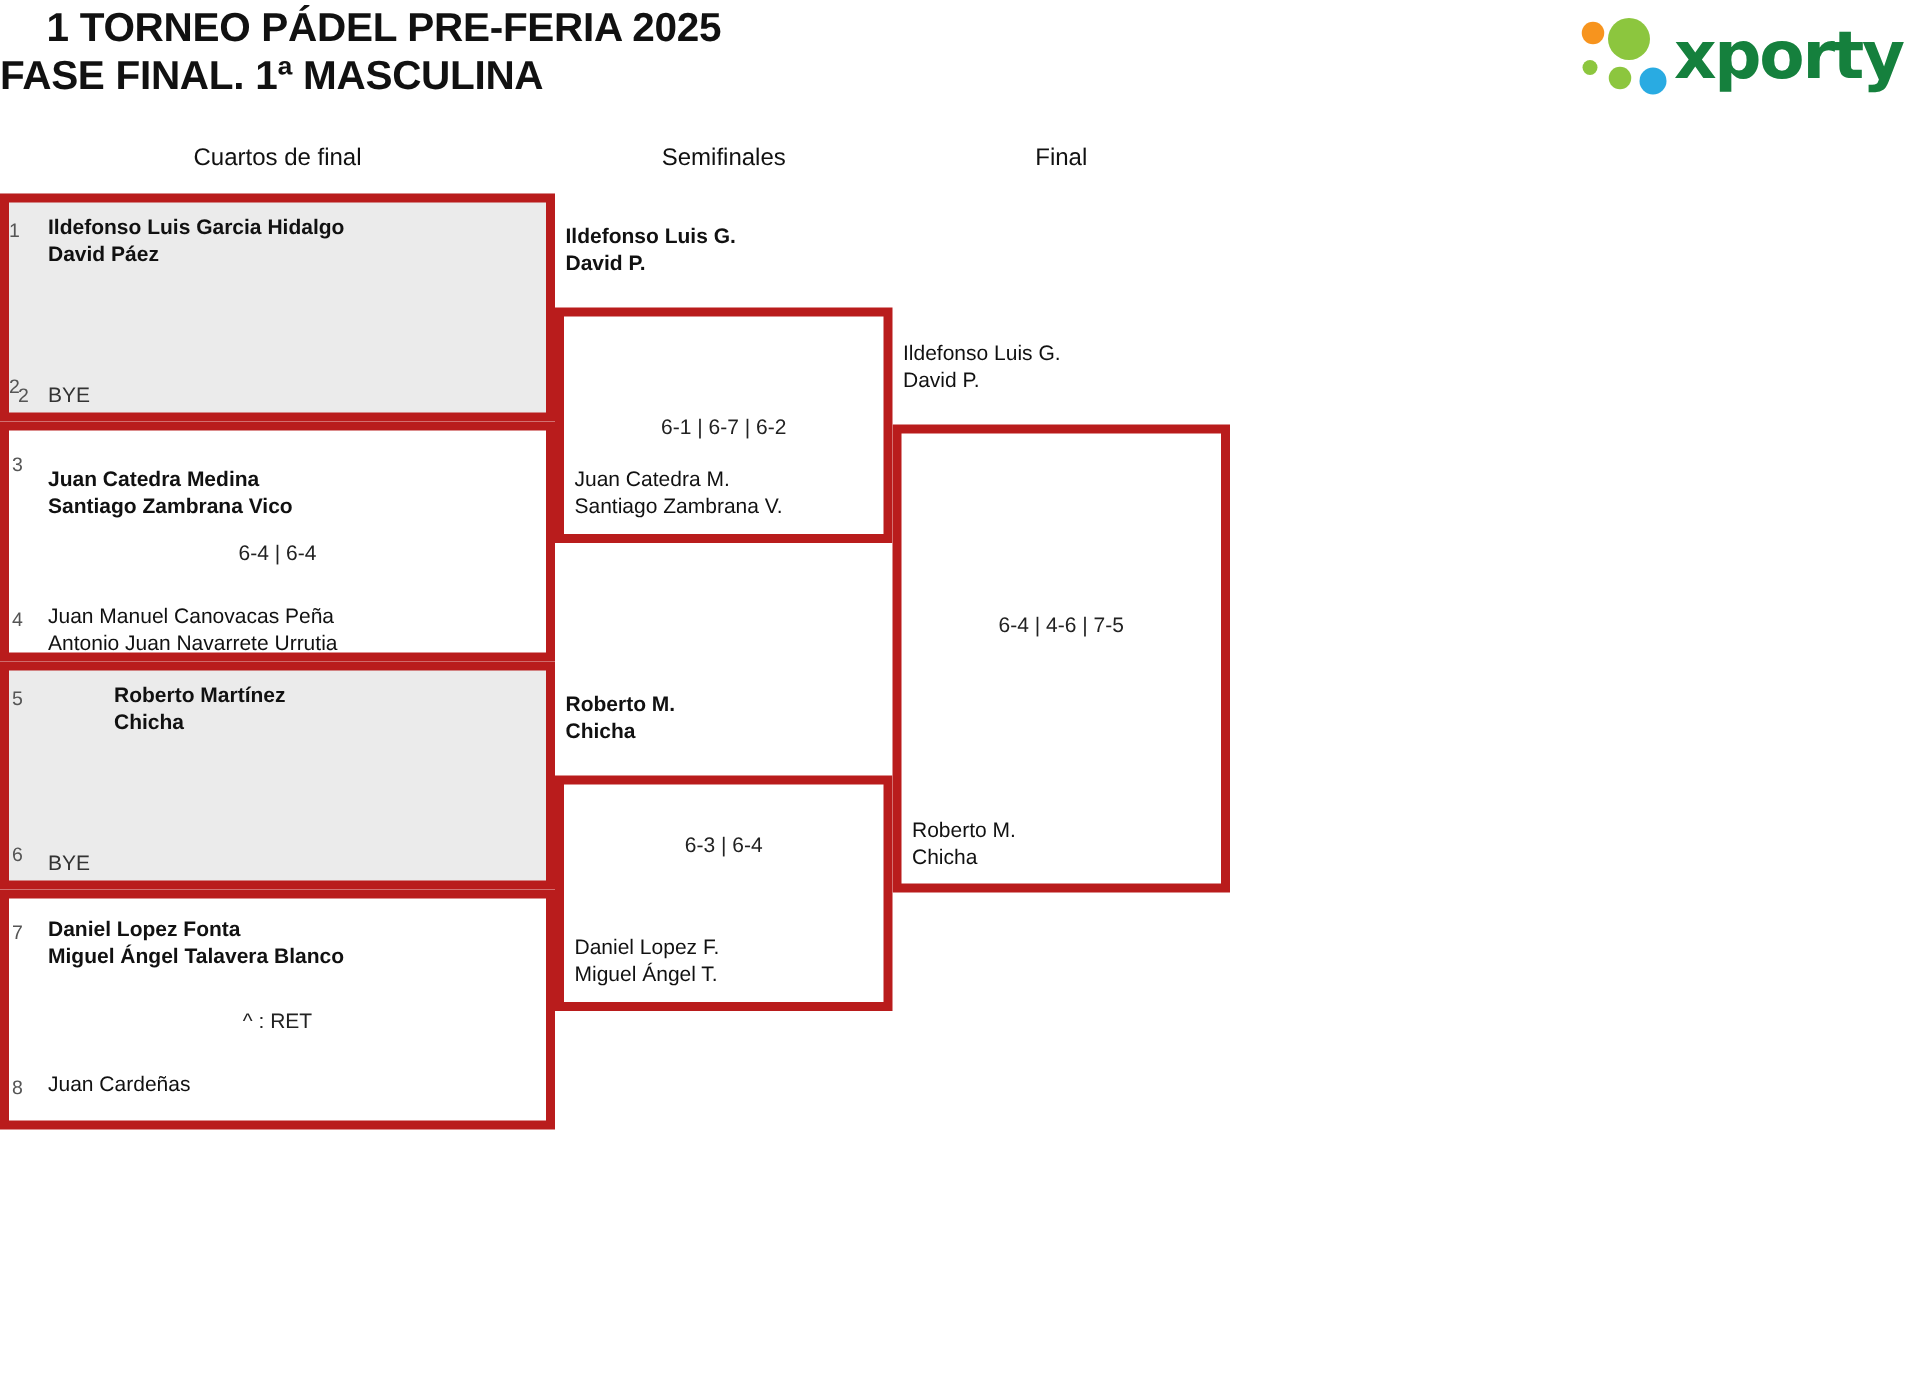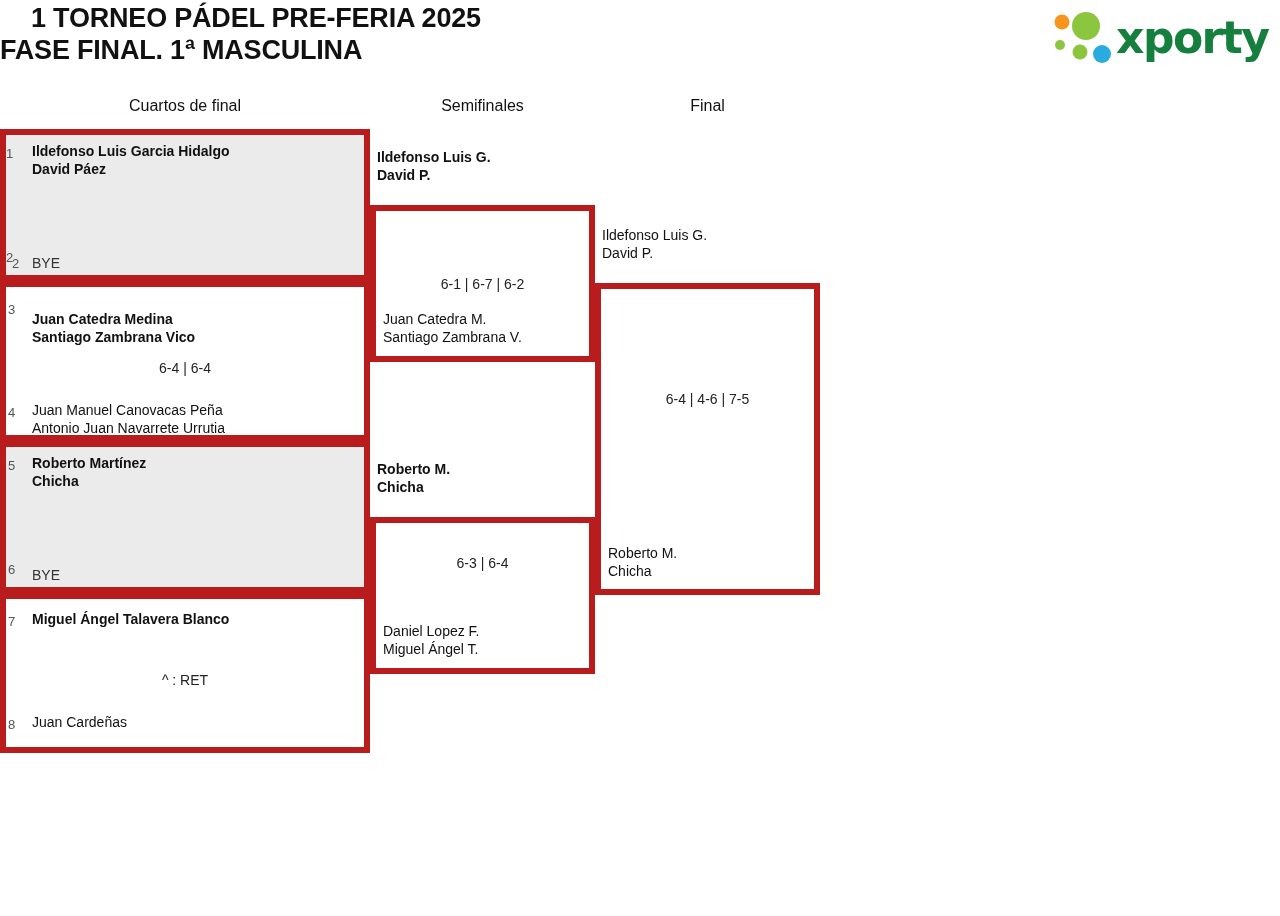--- a/index.html
+++ b/index.html
@@ -161,32 +161,33 @@
   <div class="score" style="top:73px;">6-4 | 6-4</div>
   <div class="team" style="top:114px;">
     <span class="p1">Juan Manuel Canovacas Peña</span>
     <span class="p2">Antonio Juan Navarrete Urrutia</span>
   </div>
 </div>
 <div class="seed" style="position:absolute; left:8px; top:302px;">3</div>
 <div class="seed" style="position:absolute; left:8px; top:405px;">4</div>
 
 <div class="match shaded" style="left:0px; top:441px; width:370px; height:152px;">
-  <div class="team winner" style="top:7px;">
+  <div class="team winner" style="top:7px;margin-left:44px;">
     <span class="p1">Roberto Martínez</span>
     <span class="p2">Chicha</span>
   </div>
   <div class="bye" style="top:120px;">BYE</div>
   <div class="score" style="top:70px;"></div>
 </div>
 <div class="seed" style="position:absolute; left:8px; top:458px;">5</div>
 <div class="seed" style="position:absolute; left:8px; top:562px;">6</div>
 
 <div class="match" style="left:0px; top:593px; width:370px; height:160px;">
   <div class="team winner" style="top:11px;">
+    <span class="p1">Daniel Lopez Fonta</span>
     <span class="p2">Miguel Ángel Talavera Blanco</span>
   </div>
   <div class="score" style="top:73px;">^ : RET</div>
   <div class="team" style="top:114px;">
     <span class="p2">Juan Cardeñas</span>
   </div>
 </div>
 <div class="seed" style="position:absolute; left:8px; top:614px;">7</div>
 <div class="seed" style="position:absolute; left:8px; top:717px;">8</div>
 
@@ -215,18 +216,18 @@
     <span>Miguel Ángel T.</span>
   </div>
 </div>
 
 <div class="entry" style="left:602px; top:226px;">
   <span>Ildefonso Luis G.</span>
   <span>David P.</span>
 </div>
 
 <div class="match" style="left:595px; top:283px; width:225px; height:312px;">
-  <div class="score" style="top:102px;">6-4 | 4-6 | 7-5</div>
+  <div class="score" style="top:119px;">6-4 | 4-6 | 7-5</div>
   <div class="entry" style="left:7px; top:255px;">
     <span>Roberto M.</span>
     <span>Chicha</span>
   </div>
 </div>
 
 </body></html>

